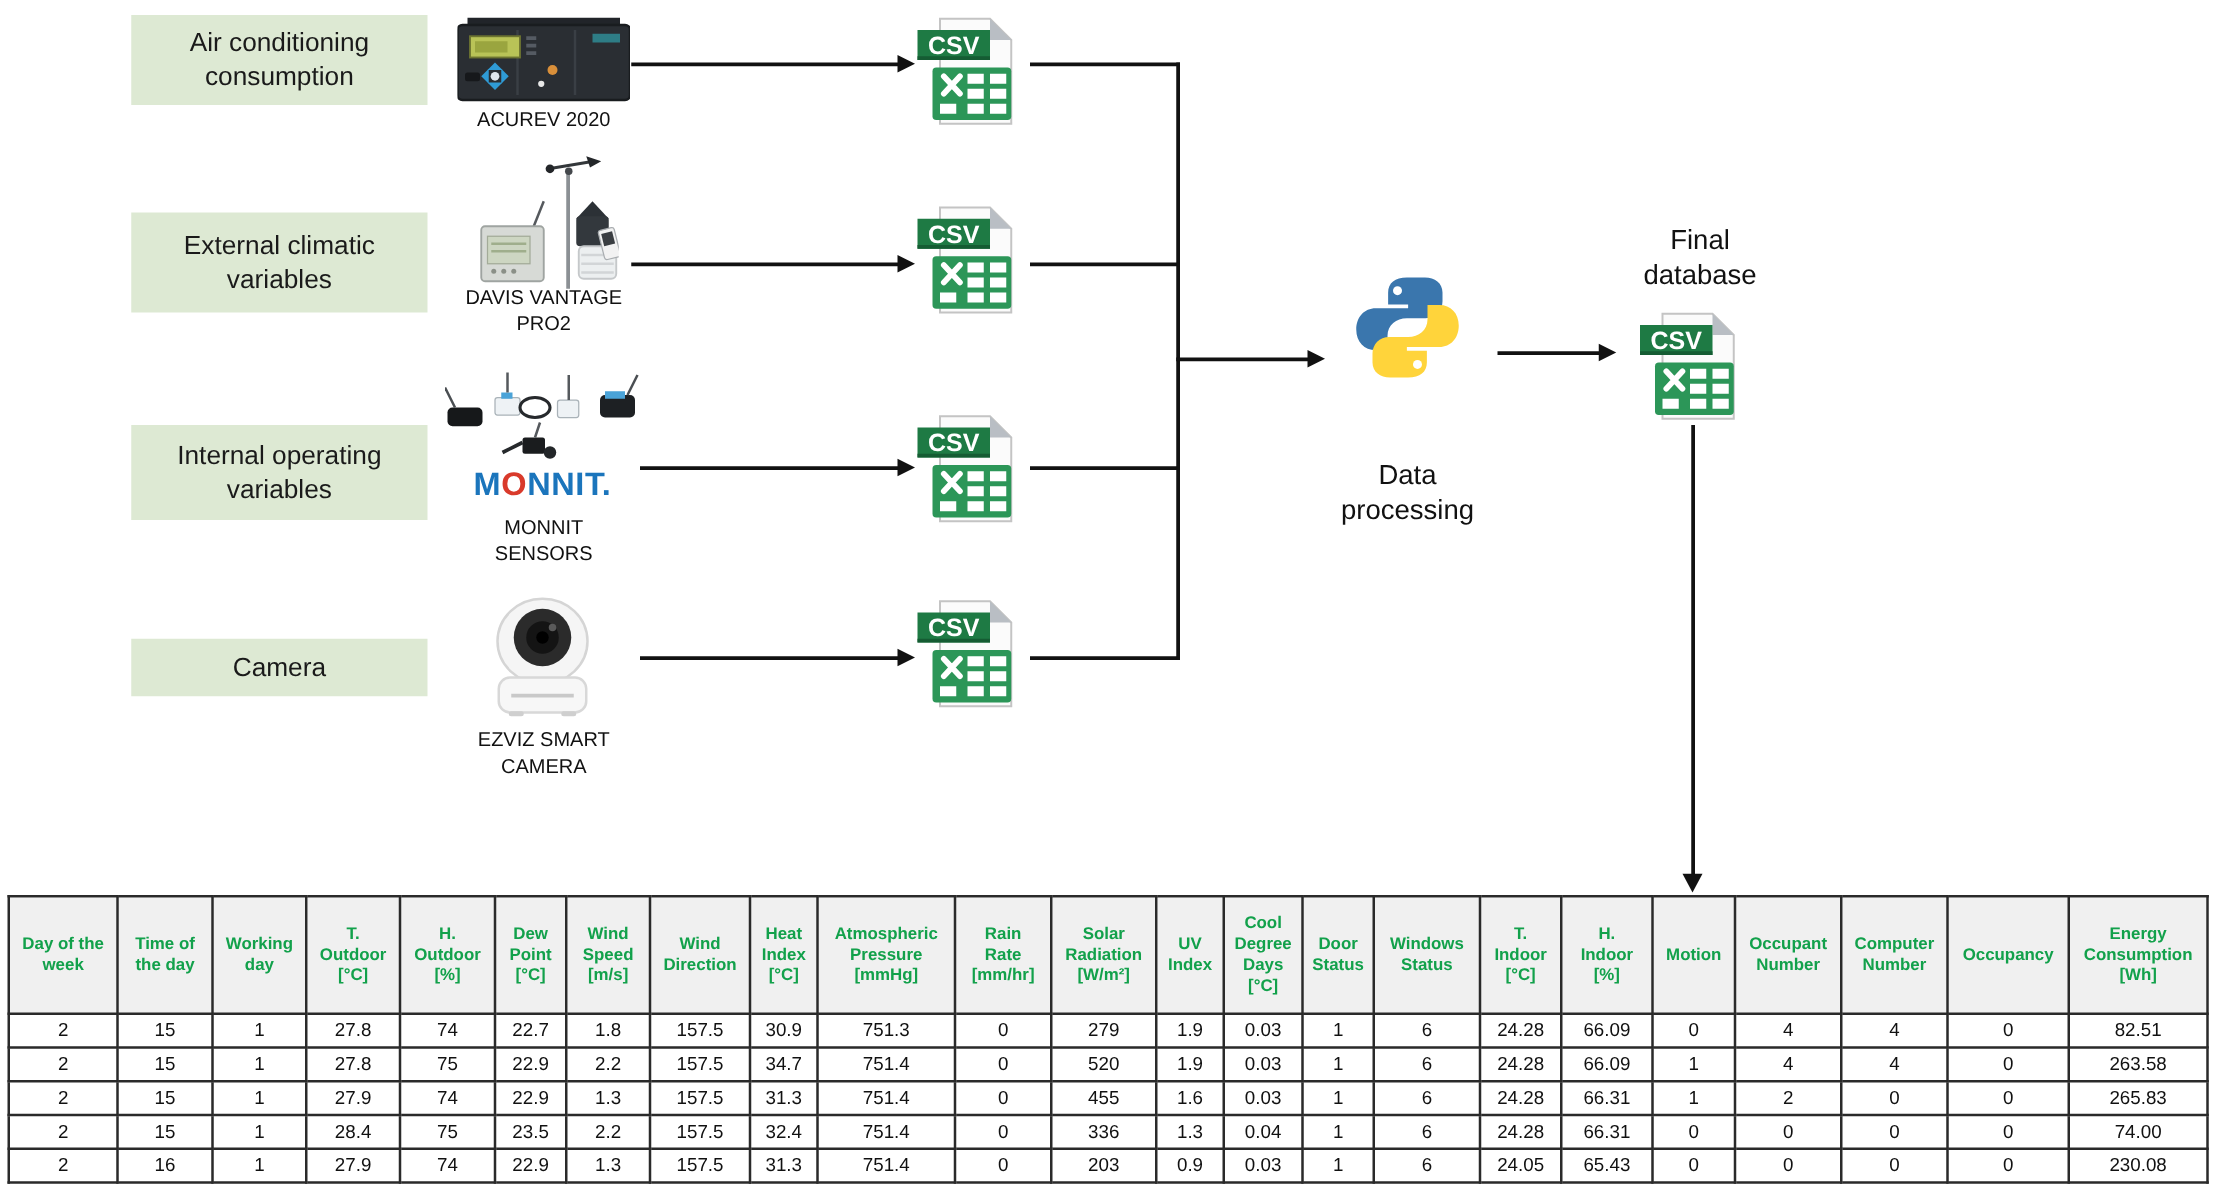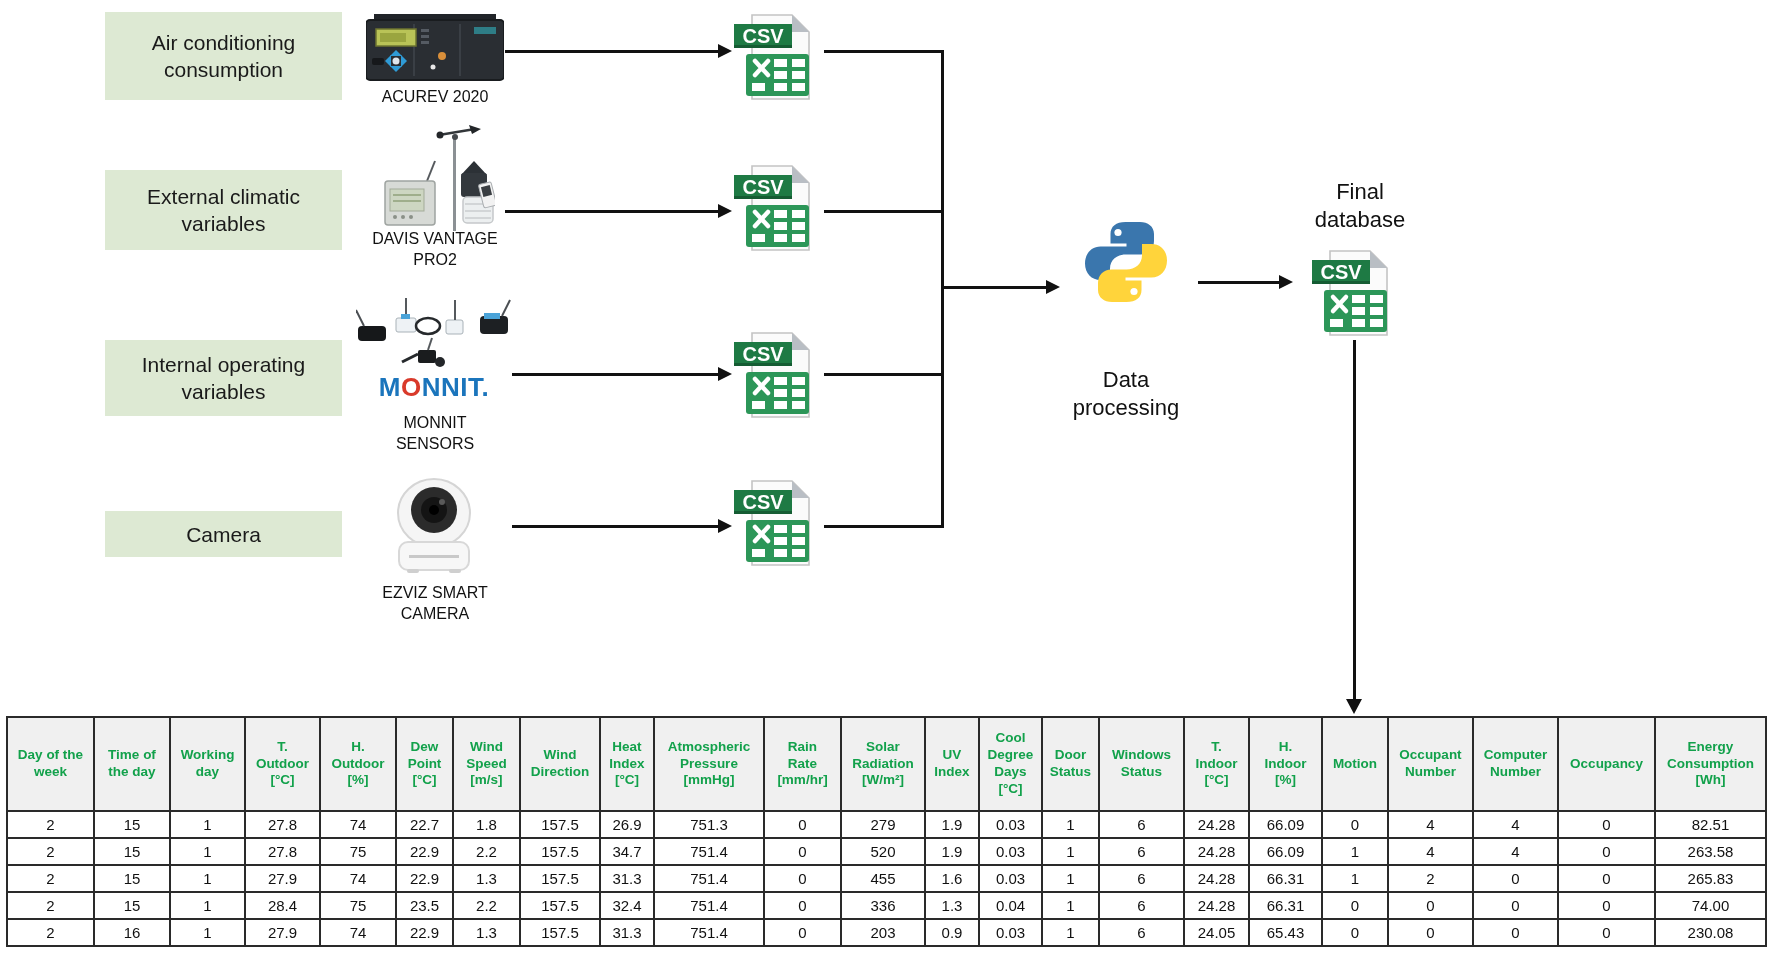--- a/index.html
+++ b/index.html
@@ -72,21 +72,21 @@
         <rect x="60" y="47" width="13" height="8" fill="#ffffff"></rect>
         <rect x="42" y="59" width="13" height="8" fill="#ffffff"></rect>
         <rect x="60" y="59" width="13" height="8" fill="#ffffff"></rect>
         <rect x="20" y="71" width="13" height="8" fill="#ffffff"></rect>
         <rect x="42" y="71" width="13" height="8" fill="#ffffff"></rect>
         <rect x="60" y="71" width="13" height="8" fill="#ffffff"></rect>
       </symbol>
     </defs>
   </svg>
 
-  <div class="src-box pre" style="top:12px;height:88px">
+  <div class="src-box pre" style="top:12px;height:72px">
     <span>Air conditioning
 consumption</span>
   </div>
   <div class="src-box pre" style="top:170px;height:80px">
     <span>External climatic
 variables</span>
   </div>
   <div class="src-box pre" style="top:340px;height:76px">
     <span>Internal operating
 variables</span>
@@ -323,21 +323,21 @@
     <tbody>
         <tr>
           <td>2</td>
           <td>15</td>
           <td>1</td>
           <td>27.8</td>
           <td>74</td>
           <td>22.7</td>
           <td>1.8</td>
           <td>157.5</td>
-          <td>26.9</td>
+          <td>30.9</td>
           <td>751.3</td>
           <td>0</td>
           <td>279</td>
           <td>1.9</td>
           <td>0.03</td>
           <td>1</td>
           <td>6</td>
           <td>24.28</td>
           <td>66.09</td>
           <td>0</td>

